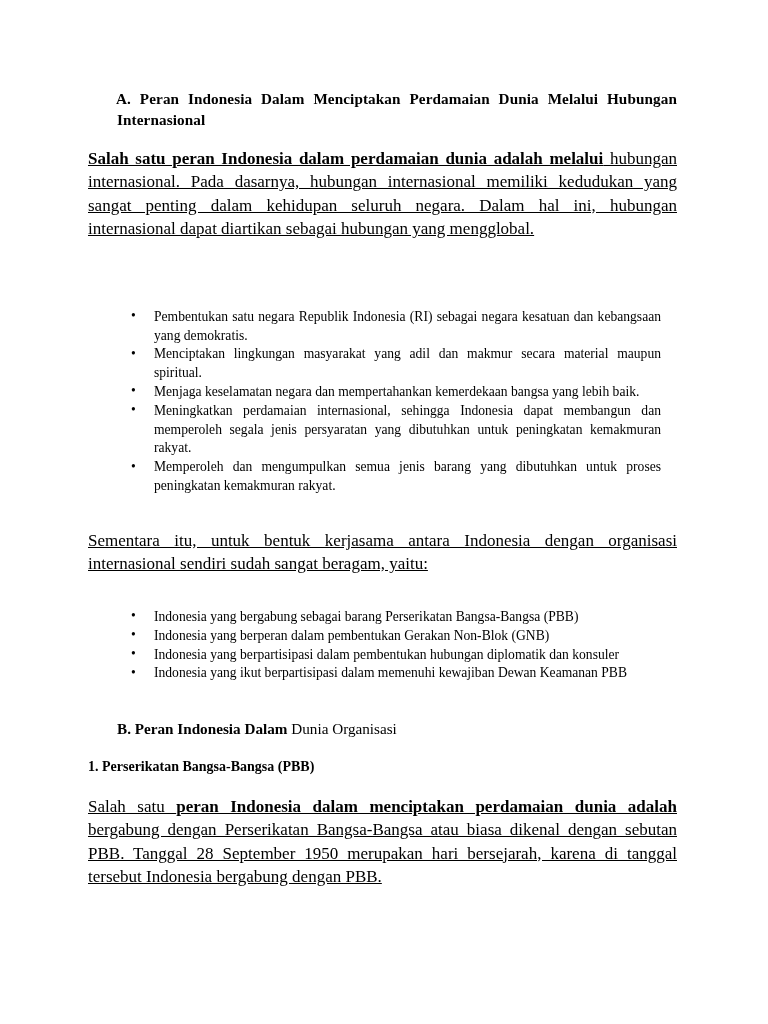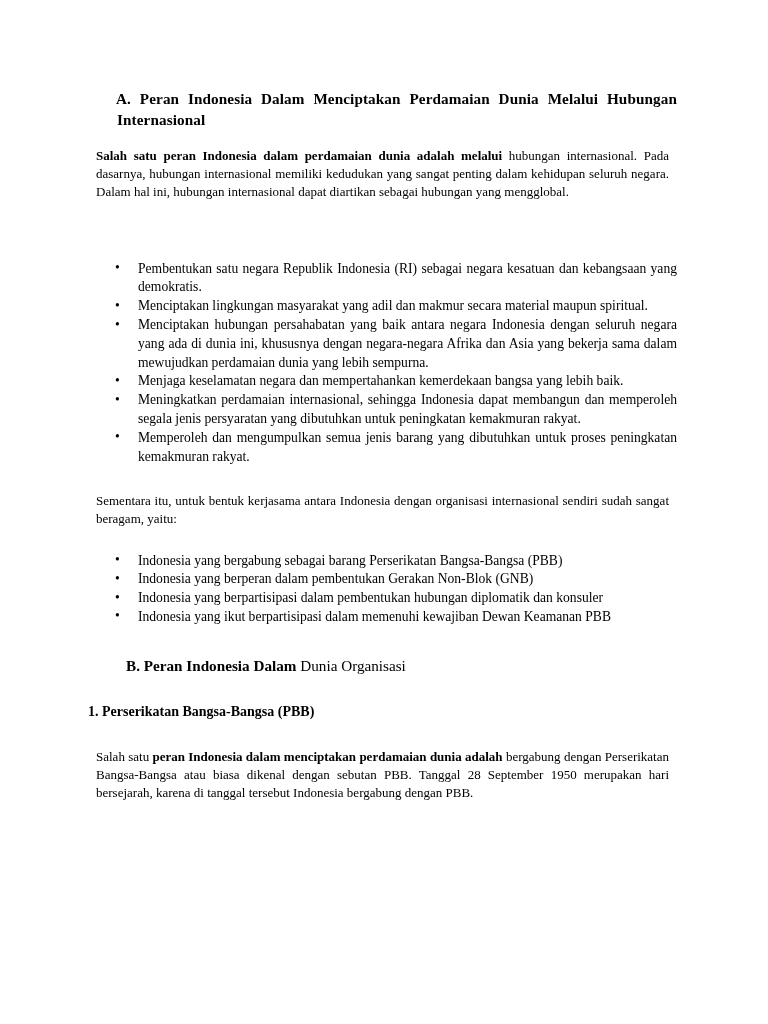--- a/index.html
+++ b/index.html
@@ -36,48 +36,49 @@
     margin: 0 0 16px 0;
     padding-left: 29px;
     text-indent: -1px;
     text-align: justify;
     text-align-last: left;
     letter-spacing: 0.1px;
   }
   h2.heading-b {
     font-size: 15.2px;
     line-height: 1.35;
-    margin: 9px;
+    margin: 0;
     padding-left: 29px;
     font-weight: normal;
   }
   h2.heading-b .b-bold {
     font-weight: bold;
   }
   h3.heading-num {
     font-size: 14px;
     line-height: 1.35;
     margin: 0;
     font-weight: bold;
   }
 
   
   p.para {
-    font-size: 13px;
+    font-size: 17px;
     line-height: 1.385;
-    margin: 8px;
+    margin: 0;
     text-align: justify;
     text-align-last: left;
+    text-decoration: underline;
   }
   p.para b { font-weight: bold; }
 
   
   ul.bullets {
     list-style: none;
-    margin: 0;
+    margin: 16px;
     padding: 0;
   }
   ul.bullets > li {
     position: relative;
     font-size: 13.6px;
     line-height: 1.385;
     padding-left: 50px;
     text-align: justify;
     text-align-last: left;
   }
@@ -119,21 +120,20 @@
 
 
     <div class="gap-18"></div>
 
 
     <div class="gap-15"></div>
 
     <ul class="bullets">
       <li>Pembentukan satu negara Republik Indonesia (RI) sebagai negara kesatuan dan kebangsaan yang demokratis.</li>
       <li>Menciptakan lingkungan masyarakat yang adil dan makmur secara material maupun spiritual.</li>
-      <li>Menciptakan hubungan persahabatan yang baik antara negara Indonesia dengan seluruh negara yang ada di dunia ini, khususnya dengan negara-negara Afrika dan Asia yang bekerja sama dalam mewujudkan perdamaian dunia yang lebih sempurna.</li>
       <li>Menjaga keselamatan negara dan mempertahankan kemerdekaan bangsa yang lebih baik.</li>
       <li>Meningkatkan perdamaian internasional, sehingga Indonesia dapat membangun dan memperoleh segala jenis persyaratan yang dibutuhkan untuk peningkatan kemakmuran rakyat.</li>
       <li>Memperoleh dan mengumpulkan semua jenis barang yang dibutuhkan untuk proses peningkatan kemakmuran rakyat.</li>
     </ul>
 
     <div class="gap-17"></div>
 
     <p class="para">Sementara itu, untuk bentuk kerjasama antara Indonesia dengan organisasi internasional sendiri sudah sangat beragam, yaitu:</p>
 
     <div class="gap-16"></div>

